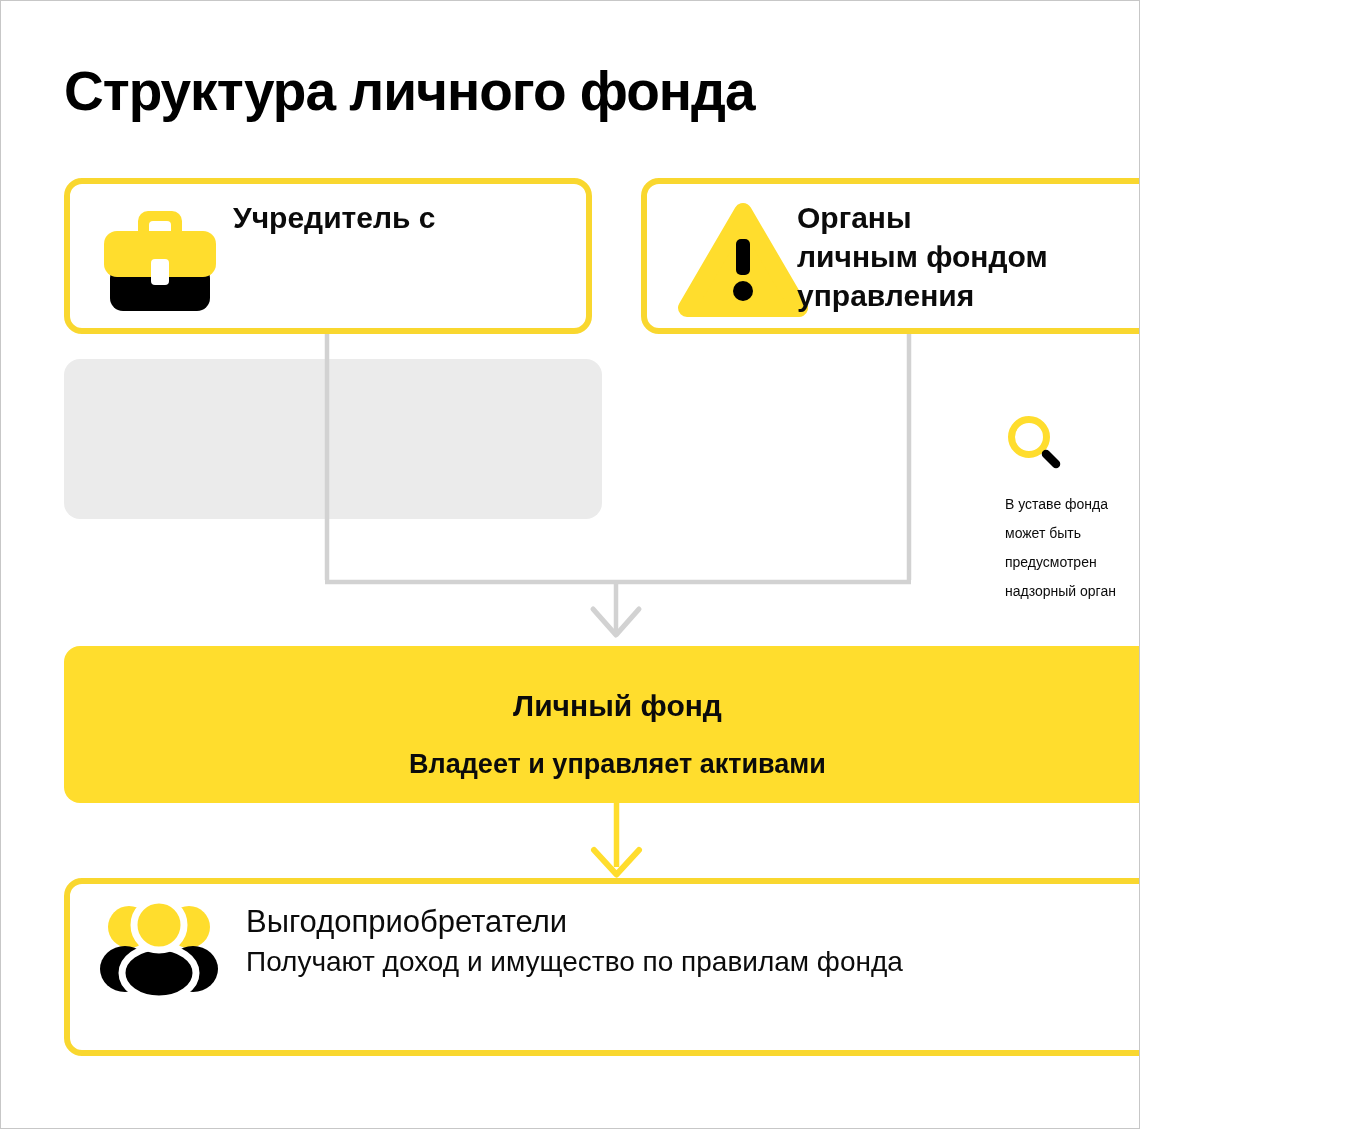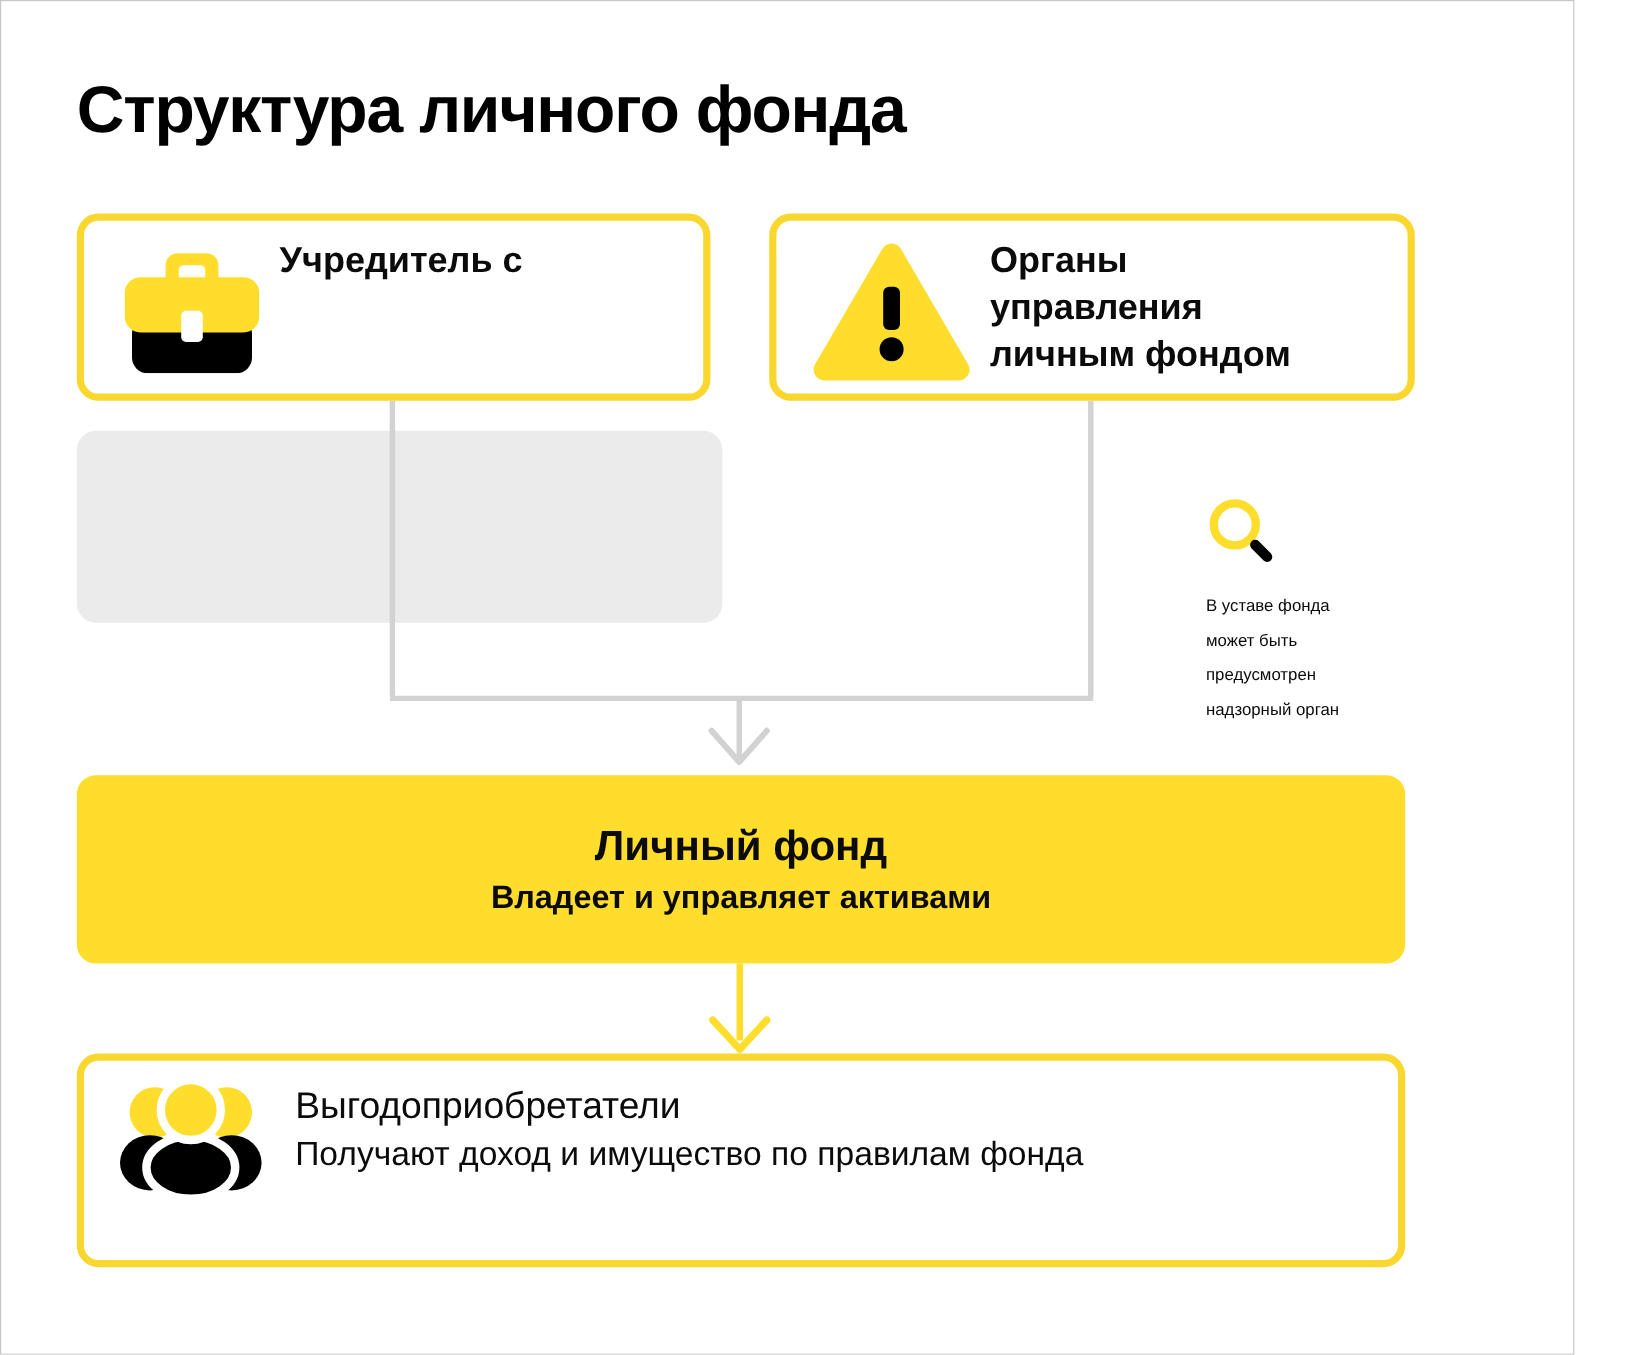--- a/index.html
+++ b/index.html
@@ -6,21 +6,21 @@
     --yellow:#FFDD2D;
     --yellow-border:#F9D72F;
     --note-bg:#EBEBEB;
     --connector-gray:#D2D2D2;
     --text:#0B0B0B;
     --canvas-border:#C7C7C7;
   }
   html,body{margin:0;padding:0;background:#fff;}
   body{font-family:"Liberation Sans","DejaVu Sans",sans-serif;color:var(--text);}
   .canvas{
-    position:relative;width:1312px;height:1129px;box-sizing:border-box;
+    position:relative;width:1140px;height:1129px;box-sizing:border-box;
     background:#fff;border:1px solid var(--canvas-border);overflow:hidden;
   }
   .page-title{
     position:absolute;left:63px;top:62px;margin:0;
     font-size:55px;font-weight:700;letter-spacing:-1px;line-height:1.05;color:#000;
   }
   .box{position:absolute;box-sizing:border-box;}
   .outlined{border:6px solid var(--yellow-border);border-radius:18px;background:#fff;z-index:3;}
   #founder-box{left:63px;top:177px;width:528px;height:156px;}
   #governance-box{left:640px;top:177px;width:538px;height:156px;}
@@ -31,24 +31,24 @@
   }
   #beneficiaries-box{left:63px;top:877px;width:1107px;height:178px;}
   .icon{position:absolute;z-index:4;line-height:0;}
   #briefcase-icon{left:100px;top:206px;}
   #warning-icon{left:676px;top:198px;}
   #magnifier-icon{left:1002px;top:410px;}
   #people-icon{left:98px;top:896px;}
   .txt{position:absolute;z-index:4;margin:0;}
   .ln{display:block;}
   #founder-title{left:232px;top:197px;font-size:30px;font-weight:700;line-height:39px;}
-  #governance-title{left:824px;top:197px;font-size:30px;font-weight:700;line-height:39px;}
+  #governance-title{left:796px;top:197px;font-size:30px;font-weight:700;line-height:39px;}
   #note-text{left:101px;top:388px;font-size:27px;font-weight:500;line-height:41px;}
   #supervision-text{left:1004px;top:489px;font-size:14px;font-weight:500;line-height:29px;}
-  .fund-title{margin:0;font-size:35px;font-weight:700;line-height:42px;}
+  .fund-title{margin:16px;font-size:30px;font-weight:700;line-height:42px;}
   .fund-subtitle{margin:4px 0 0 0;font-size:27px;font-weight:700;line-height:34px;}
   #beneficiaries-title{left:245px;top:901px;font-size:31px;font-weight:400;line-height:40px;}
   #beneficiaries-subtitle{left:245px;top:944px;font-size:28px;font-weight:400;line-height:33px;text-align:center;}
   .connectors{position:absolute;left:0;top:0;z-index:2;pointer-events:none;}
 </style>
 </head>
 <body>
 
 <div class="canvas">
 
@@ -79,22 +79,22 @@
   <section class="box outlined" id="governance-box"></section>
   <span class="icon" id="warning-icon">
     <svg width="132" height="120" viewBox="0 0 132 120">
       <path d="M66 13 L122 109 L10 109 Z" style="fill:var(--yellow);stroke:var(--yellow)" stroke-width="18" stroke-linejoin="round"></path>
       <rect x="59" y="40" width="14" height="36" rx="5" fill="#000"></rect>
       <circle cx="66" cy="92" r="10" fill="#000"></circle>
     </svg>
   </span>
   <p class="txt" id="governance-title">
     <span class="ln">Органы</span>
+    <span class="ln">личным фондом</span>
     <span class="ln">управления</span>
-    <span class="ln">личным фондом</span>
   </p>
 
   <section class="box" id="note-box"></section>
 
   <span class="icon" id="magnifier-icon">
     <svg width="64" height="64" viewBox="0 0 64 64">
       <circle cx="26" cy="26" r="17.5" fill="none" style="stroke:var(--yellow)" stroke-width="7"></circle>
       <path d="M43 43 L53 53" fill="none" stroke="#000" stroke-width="8.5" stroke-linecap="round"></path>
     </svg>
   </span>

